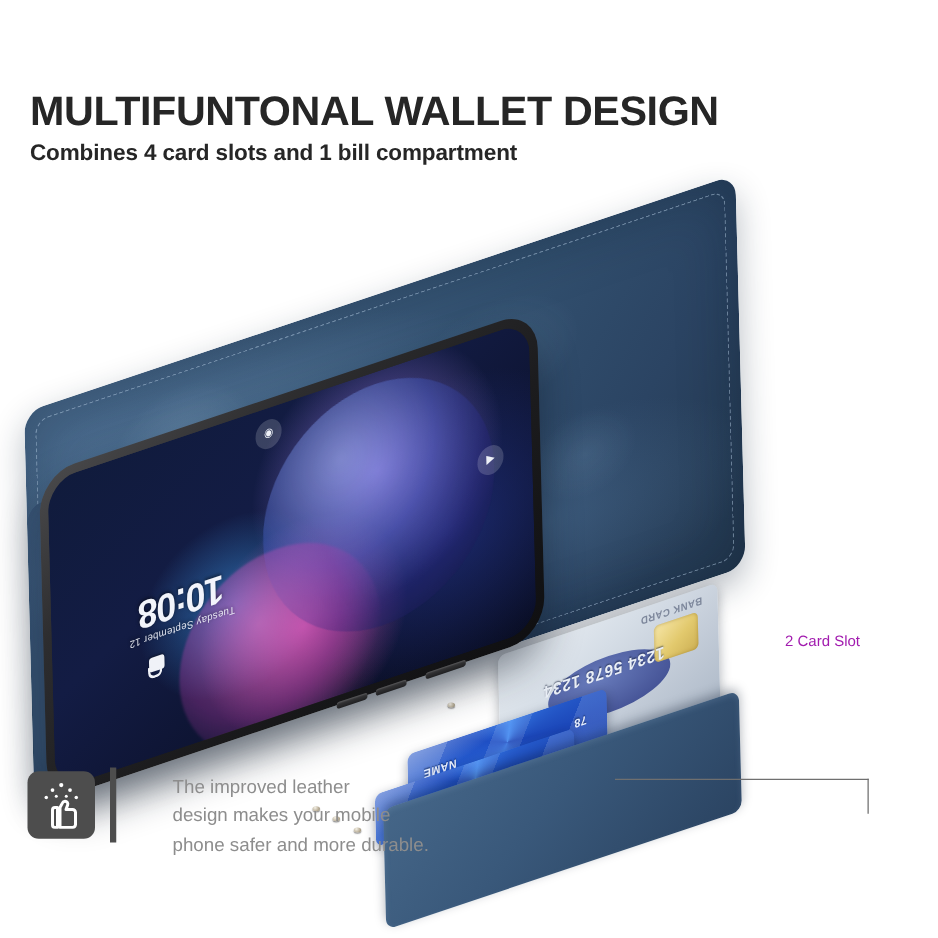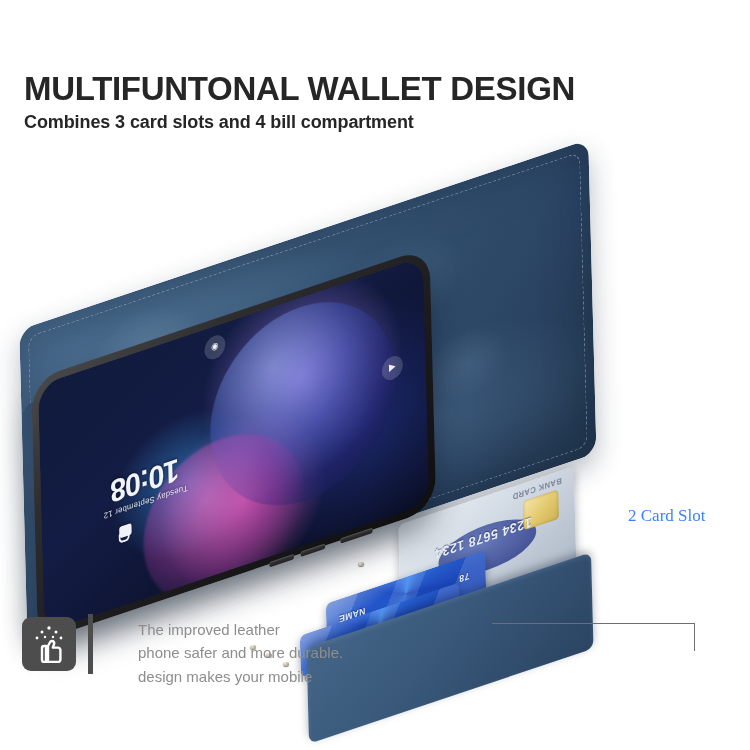--- a/index.html
+++ b/index.html
@@ -254,22 +254,22 @@
   .leader-h {
     position:absolute; left:492px; top:473px; width:203px; height:1.4px;
     background:#6f6f6f;
   }
   .leader-v {
     position:absolute; left:694px; top:473px; width:1.4px; height:28px;
     background:#6f6f6f;
   }
   .callout-label {
     position:absolute; left:628px; top:506px;
-    font-size:17px; color:#3b82f6; white-space:nowrap;
-    font-family:Liberation Serif, serif;
+    font-size:12px; color:#a21caf; white-space:nowrap;
+    font-family:Liberation Sans, sans-serif;
   }
 
   
   .foot-icon {
     position:absolute; left:22px; top:617px; width:54px; height:54px;
     border-radius:9px; background:#4d4d4d;
   }
   .foot-icon svg { position:absolute; left:9px; top:8px; }
   .foot-rule {
     position:absolute; left:88px; top:614px; width:5px; height:60px;
@@ -281,21 +281,21 @@
     font-family:"Liberation Sans", sans-serif;
     margin-left:32px;
   }
 </style>
 </head>
 <body>
 
 <div id="stage">
 
   <div class="headline">MULTIFUNTONAL WALLET DESIGN</div>
-  <div class="subhead">Combines 3 card slots and 4 bill compartment</div>
+  <div class="subhead">Combines 4 card slots and 1 bill compartment</div>
 
   <div id="photo">
 
     <div class="wallet-base">
       <div class="wallet-stitch"></div>
     </div>
     <div class="wallet-flap"></div>
     <div class="crease"></div>
 
     <div class="card card-credit">
@@ -362,17 +362,17 @@
         <circle cx="22" cy="12" r="1.2"></circle>
       </g>
       <path d="M13 37 h2 V21 h-2 a2 2 0 0 0 -2 2 v12 a2 2 0 0 0 2 2 z" fill="none" stroke="#ffffff" stroke-width="2.4" stroke-linejoin="round"></path>
       <path d="M17 37 h10 a2.4 2.4 0 0 0 2.4 -2.4 V25 a2.4 2.4 0 0 0 -2.4 -2.4 h-5.2
                l1.3 -3.6 a2.2 2.2 0 0 0 -2.1 -3 a2.2 2.2 0 0 0 -2 1.3 L17 21 z" fill="none" stroke="#ffffff" stroke-width="2.4" stroke-linejoin="round"></path>
     </svg>
   </div>
   <div class="foot-rule"></div>
   <div class="foot-text">
     <div>The improved leather</div>
+    <div>design makes your mobile</div>
     <div>phone safer and more durable.</div>
-    <div>design makes your mobile</div>
   </div>
 
 </div>
 
 </body></html>

